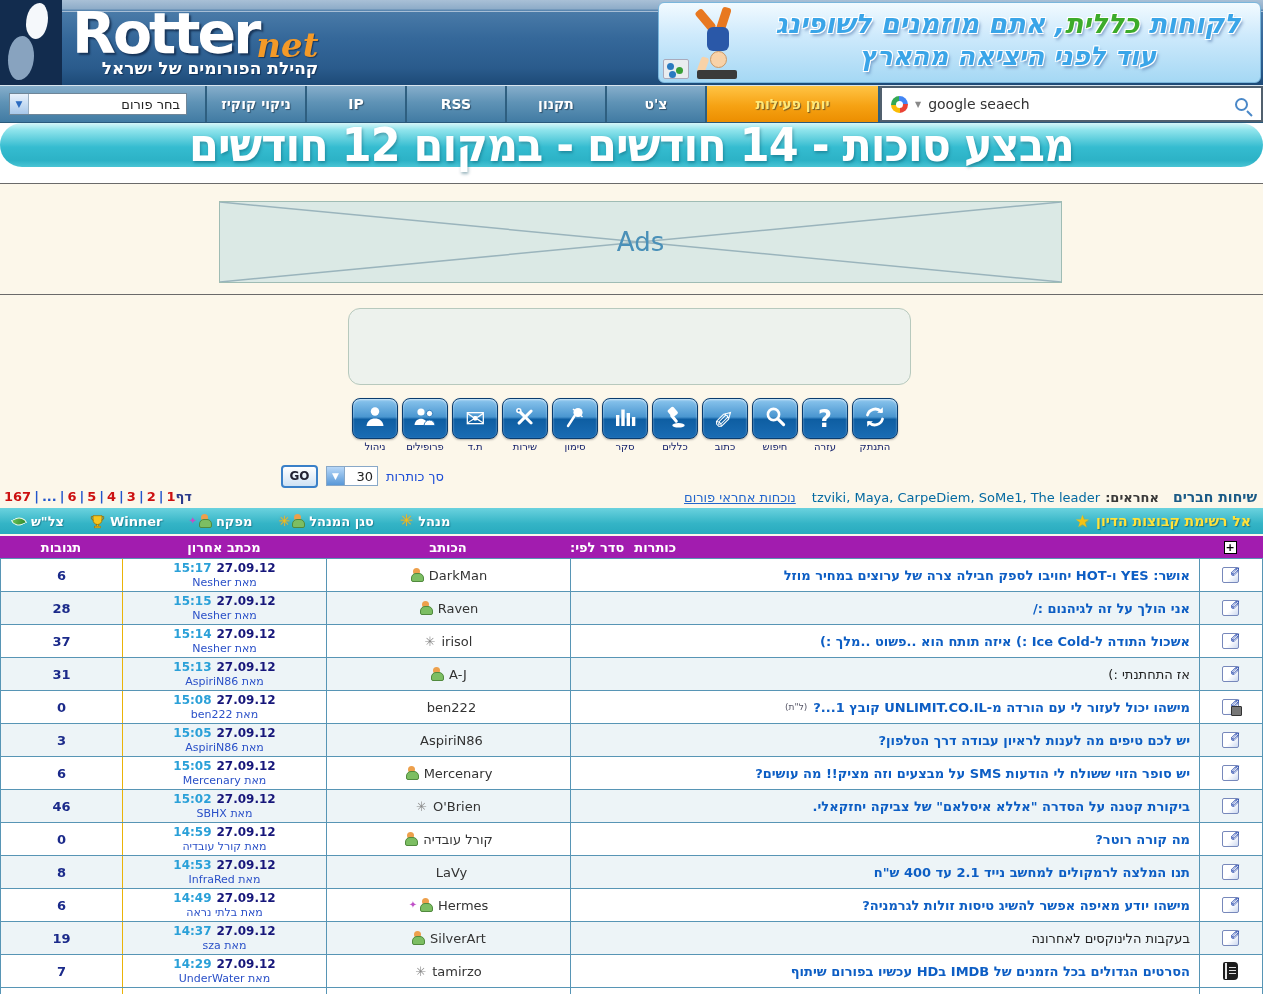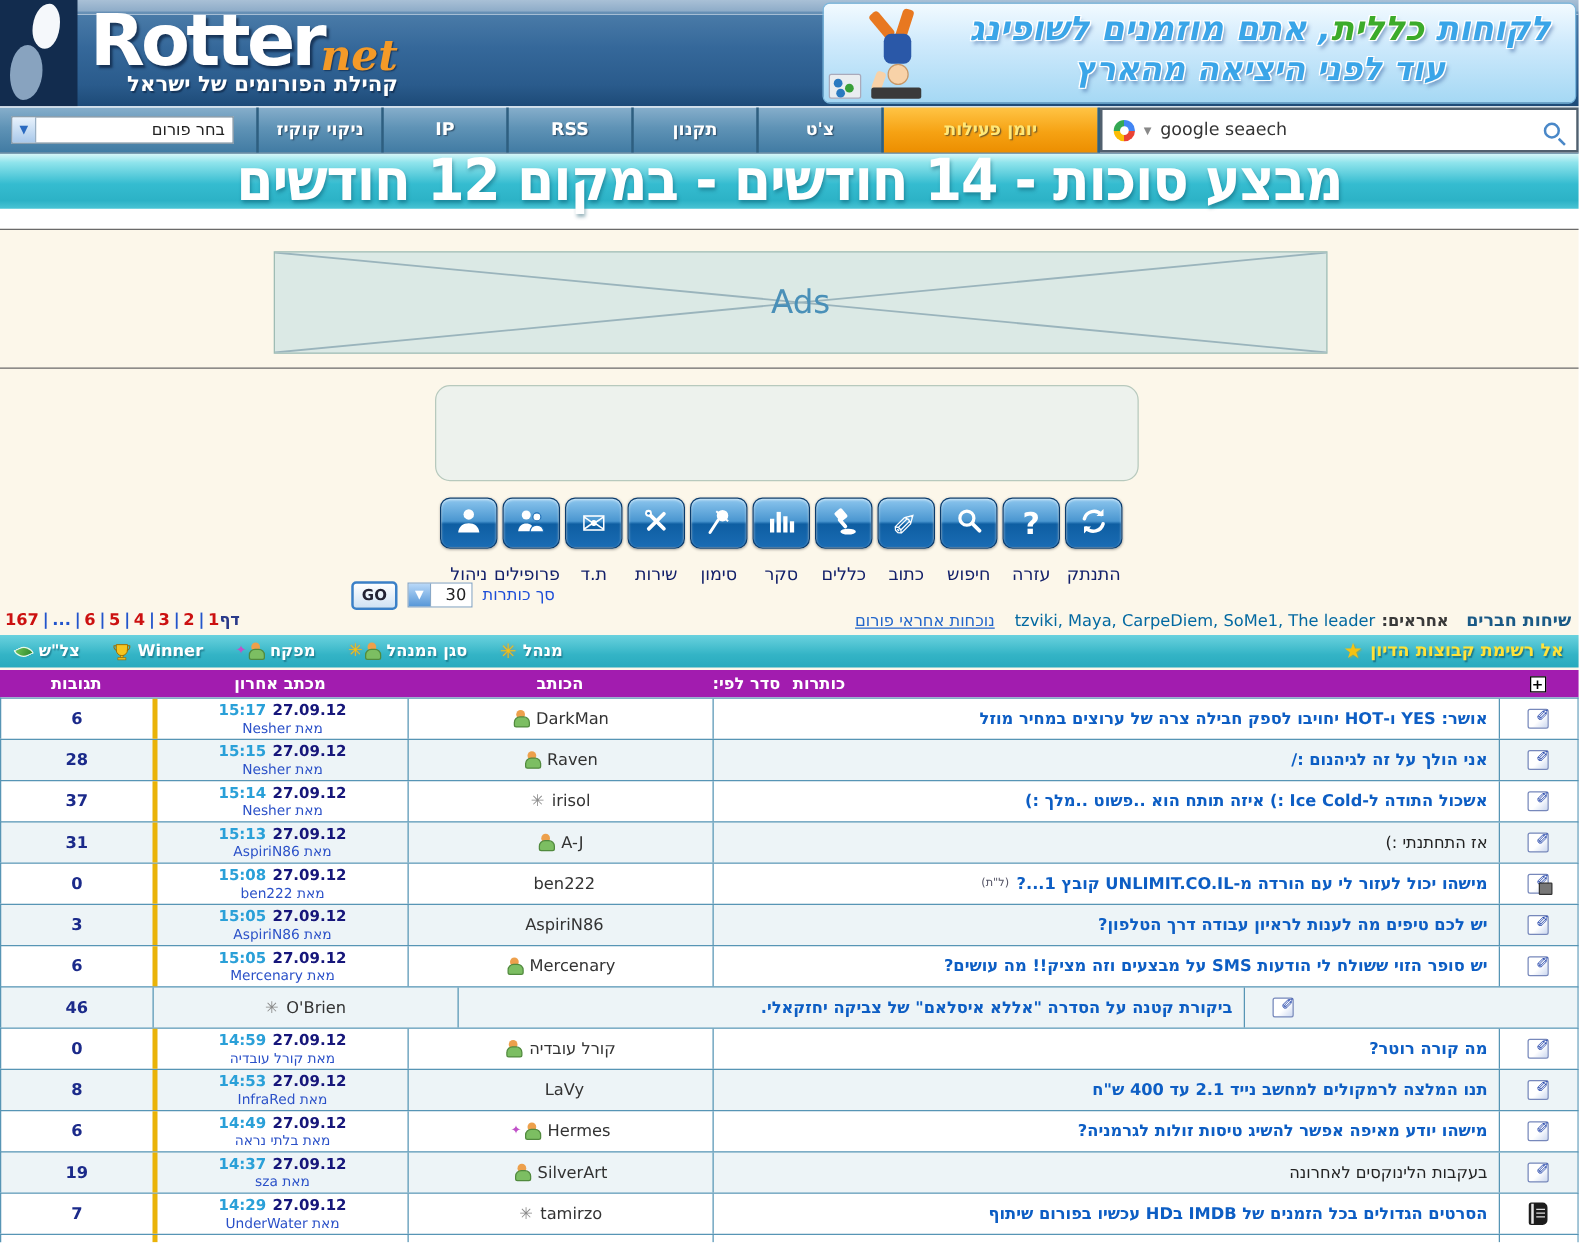--- a/index.html
+++ b/index.html
@@ -71,21 +71,21 @@
 #g-caret { font-size:8px; color:#888; }
 #search-input { flex:1; border:none; outline:none; font-size:14px; color:#333;
   font-family:"DejaVu Sans", sans-serif; background:transparent; }
 #search-mag { width:13px; height:13px; border:2px solid #4a88c8; border-radius:50%; position:relative; flex:0 0 auto; margin-right:4px; }
 #search-mag::after { content:""; position:absolute; left:10px; top:10px; width:7px; height:2px;
   background:#4a88c8; transform:rotate(45deg); transform-origin:left center; }
 
 
 #promo { position:absolute; left:0; top:123px; width:1263px; height:44px;
   background: linear-gradient(180deg,#d6f6f8 0%,#8fe4ec 16%,#35bcd0 55%,#2cb2c6 85%,#49c4d4 100%);
-  display:flex; align-items:center; justify-content:center; }
+  display:flex; align-items:center; justify-content:center;border-radius:28px; }
 #promo span { direction:rtl; color:#fff; font-size:43px; font-weight:bold; letter-spacing:-1px;
   transform:scaleY(1.08); text-shadow:1px 2px 3px rgba(0,70,90,.4); }
 
 
 #content { position:absolute; left:0; top:183px; width:1263px; height:353px; background:#fcf7ea;
   border-top:1px solid #6a6a6a; }
 #content .sep { position:absolute; left:0; top:110px; width:100%; height:1px; background:#6a6a6a; }
 #ads-box { position:absolute; left:219px; top:17px; width:843px; height:82px; background:#dbe9e5;
   border:1px solid #9fbcb4; display:flex; align-items:center; justify-content:center; }
 #ads-box svg { position:absolute; left:0; top:0; width:100%; height:100%; }
@@ -95,21 +95,21 @@
 
 
 #tools { position:absolute; left:352px; top:214px; display:flex; gap:4px; }
 .tool { width:46px; text-align:center; }
 .tool-btn { width:46px; height:41px; border-radius:8px; cursor:pointer;
   background: linear-gradient(180deg,#8cc6ee 0%,#4a96d0 46%,#0e5ea2 52%,#1a6cb4 100%);
   border:1px solid #0a3c6e; box-shadow: inset 0 1px 2px rgba(255,255,255,.6), 0 1px 2px rgba(0,0,0,.3);
   display:flex; align-items:center; justify-content:center; color:#fff; }
 .tool-btn .ch { font-size:24px; font-weight:bold; line-height:1; }
 .tool-btn .ch.rot { transform:rotate(-90deg); display:inline-block; }
-.tool-label { font-size:14px; color:#13206a; margin-top:13px; direction:rtl; }
+.tool-label { font-size:10px; color:#13206a; margin-top:2px; direction:rtl; }
 
 
 #controls { position:absolute; left:281px; top:280px; display:flex; align-items:center; gap:8px; height:24px; }
 #go-btn { width:37px; height:23px; background:linear-gradient(180deg,#ffffff,#cfe2f4);
   border:2px solid #3a80c8; border-radius:4px; font-size:12px; font-weight:bold; color:#223;
   display:flex; align-items:center; justify-content:center; cursor:pointer; }
 #pp-select { height:20px; display:flex; border:1px solid #88a8c8; cursor:pointer; }
 #pp-select .pp-arrow { width:18px; background:linear-gradient(180deg,#b8d8f8,#5898d8); color:#fff;
   font-size:9px; display:flex; align-items:center; justify-content:center; border-right:1px solid #88a8c8; }
 #pp-select .pp-val { width:32px; background:#fff; font-size:13px; color:#222; text-align:right;
@@ -172,21 +172,21 @@
 .hc5 { width:62px; display:flex; align-items:center; justify-content:center; }
 .plus-box { width:13px; height:13px; background:#fff; border:1px solid #000; color:#000;
   font-size:11px; font-weight:bold; line-height:11px; text-align:center; cursor:pointer; }
 .trow { height:33px; display:flex; background:#fff; border-top:1px solid #5795b5;
   border-left:1px solid #5795b5; border-right:1px solid #5795b5; }
 .trow.alt { background:#edf4f7; }
 .trow.partial { height:7px; overflow:hidden; }
 .cell { height:100%; }
 .cell-replies { width:121px; display:flex; align-items:center; justify-content:center;
   font-weight:bold; color:#1b2a8a; font-size:13px; }
-.cell-last { width:204px; border-left:4px solid #eab308; display:flex; flex-direction:column;
+.cell-last { width:204px; border-left:1px solid #eab308; display:flex; flex-direction:column;
   align-items:center; justify-content:center; line-height:1.25; }
 .lm1 { font-size:12px; font-weight:bold; }
 .lm1 .time { color:#2aa0d8; } .lm1 .date { color:#16167a; margin-left:5px; }
 .from { font-size:11px; color:#2a50c8; direction:rtl; cursor:pointer; }
 .cell-author { width:244px; border-left:1px solid #5795b5; display:flex; align-items:center;
   justify-content:center; gap:6px; font-size:13px; color:#333; cursor:pointer; }
 .cell-title { width:629px; border-left:1px solid #5795b5; display:flex; align-items:center;
   direction:rtl; justify-content:flex-start; padding-right:9px; font-size:13px; font-weight:bold;
   color:#0d5ec4; cursor:pointer; }
 .cell-title.t-dark { color:#222; font-weight:normal; }
@@ -573,20 +573,24 @@
     <div class="cell cell-title">
       <span class="t-text">יש סופר הזוי ששולח לי הודעות SMS על מבצעים וזה מציק!! מה עושים?</span>
 
     </div>
     <div class="cell cell-icon">
           <div class="pad"></div>
         </div>
   </div>
       <div class="trow alt">
     <div class="cell cell-replies">46</div>
+    <div class="cell cell-last">
+      <div class="lm1"><span class="time">15:02</span><span class="date">27.09.12</span></div>
+      <div class="from">מאת SBHX</div>
+    </div>
     <div class="cell cell-author">
       <span class="a-ico" style="display: inline-flex; align-items: center; gap: 2px;">
             <span class="sun-gray">✳</span>
           </span>
       <span class="a-name">O'Brien</span>
     </div>
     <div class="cell cell-title">
       <span class="t-text">ביקורת קטנה על הסדרה "אללא איסלאם" של צביקה יחזקאלי.</span>
 
     </div>

